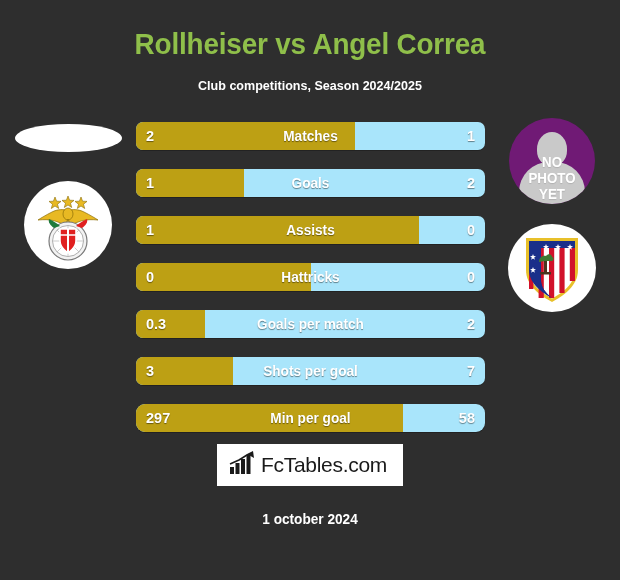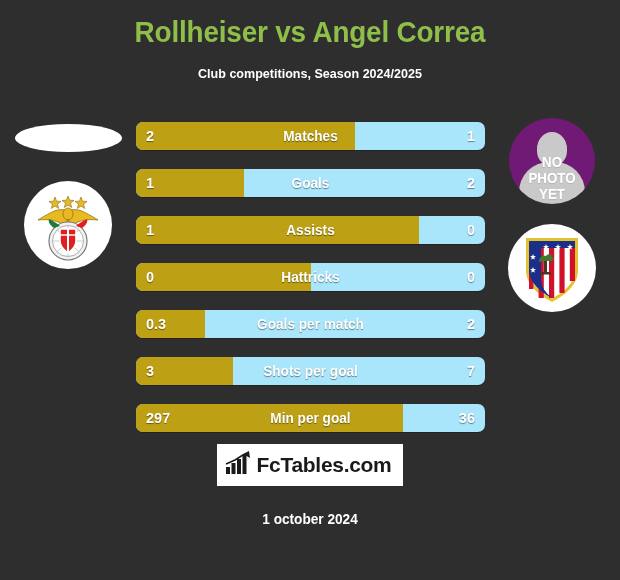--- a/index.html
+++ b/index.html
@@ -10,21 +10,21 @@
     width: 620px;
     height: 580px;
     background: #2e2e2e;
     font-family: "Liberation Sans", sans-serif;
     overflow: hidden;
     position: relative;
   }
 
   
   .header {
-    padding-top: 12px;
+    padding-top: 24px;
     text-align: center;
   }
   .page-title {
     color: #8fbf4a;
     font-size: 30px;
     font-weight: bold;
     letter-spacing: -0.2px;
     line-height: 40px;
     transform: scaleX(0.93);
     transform-origin: center;
@@ -59,21 +59,21 @@
   }
   .stat-row {
     position: relative;
     height: 28px;
     margin-bottom: 19px;
     border-radius: 7px;
     overflow: hidden;
     background: #a9e5fb;
     box-shadow: 0 1px 0 rgba(0,0,0,0.25);
   }
-  .stat-row:last-child { margin-bottom: 16px; }
+  .stat-row:last-child { margin-bottom: 16px; border-radius: 9px; }
   .stat-fill {
     position: absolute;
     left: 0;
     top: 0;
     bottom: 0;
     background: #bda014;
   }
   .stat-home, .stat-away, .stat-label {
     position: absolute;
     top: 0;
@@ -194,21 +194,21 @@
   }
   .brand-inner {
     display: flex;
     align-items: center;
     justify-content: center;
     gap: 6px;
   }
   .brand-text {
     color: #1a1a1a;
     font-size: 21px;
-    font-weight: bold;
+    font-weight: normal;
     letter-spacing: -0.3px;
     line-height: 24px;
     white-space: nowrap;
   }
   .footer-date {
     color: #ffffff;
     font-size: 14.5px;
     font-weight: bold;
     margin-top: 25px;
     transform: scaleX(0.94);
@@ -303,21 +303,21 @@
       <div class="stat-fill" style="width:27.8%"></div>
       <div class="stat-home">3</div>
       <div class="stat-label">Shots per goal</div>
       <div class="stat-away">7</div>
     </div>
 
     <div class="stat-row">
       <div class="stat-fill" style="width:76.5%"></div>
       <div class="stat-home">297</div>
       <div class="stat-label">Min per goal</div>
-      <div class="stat-away">36</div>
+      <div class="stat-away">58</div>
     </div>
 
   </div>
 
   <div class="right-col">
     <div class="photo-avatar">
       <div class="avatar-silhouette-head"></div>
       <div class="avatar-silhouette-body"></div>
       <div class="avatar-text">
         <div>NO</div>

